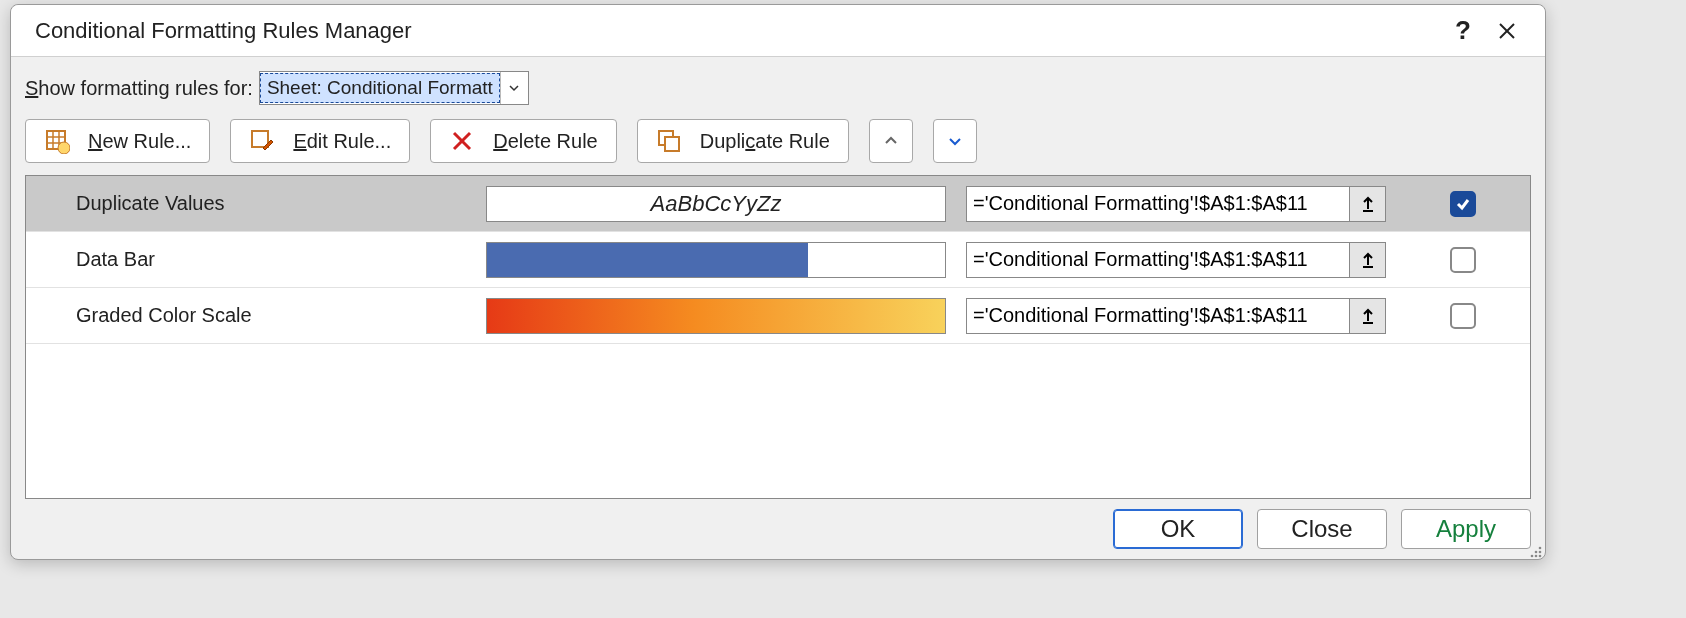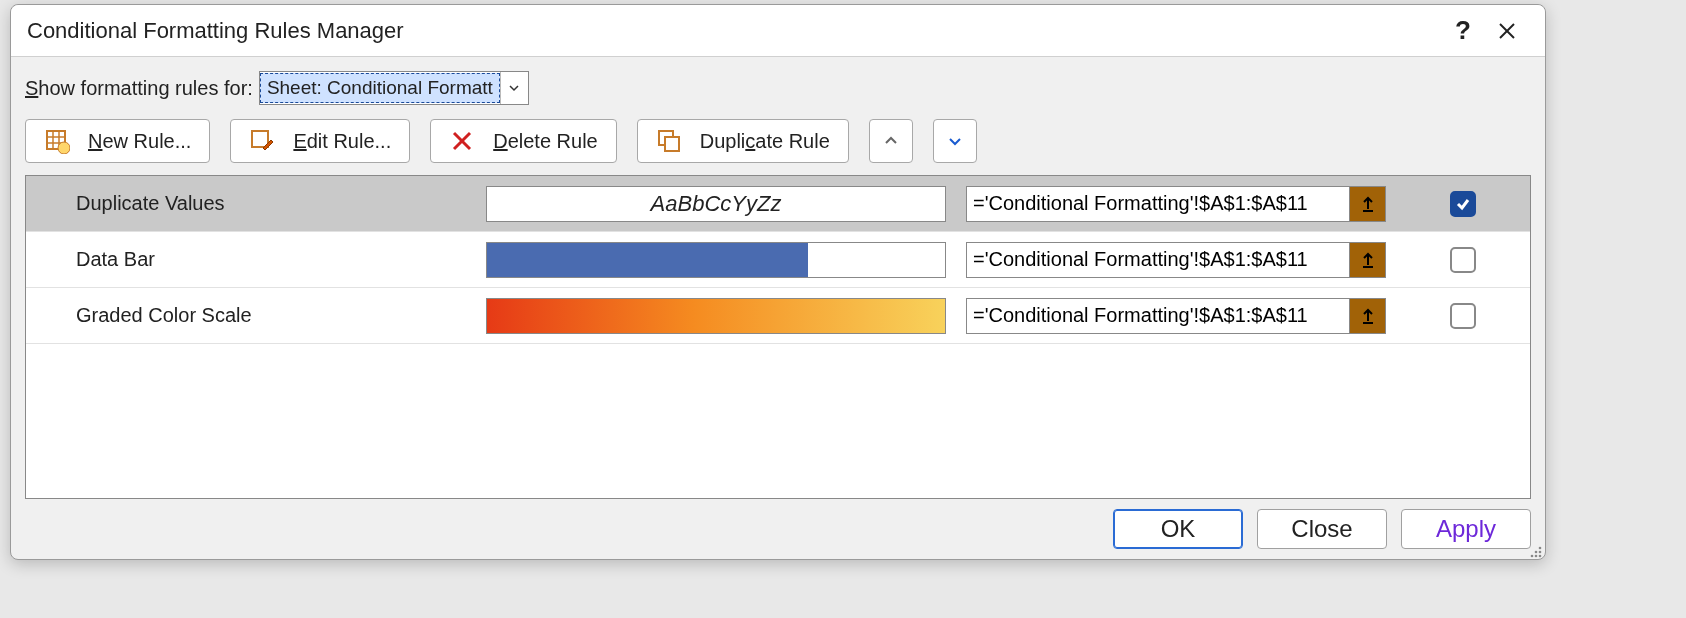--- a/index.html
+++ b/index.html
@@ -25,21 +25,21 @@
   .titlebar {
     height: 52px;
     background: #ffffff;
     display: flex;
     align-items: center;
     padding: 0 16px;
     border-top-left-radius: 8px;
     border-top-right-radius: 8px;
     border-bottom: 1px solid #d0d0d0;
   }
-  .title-text { flex: 1; font-size: 22px; }
+  .title-text { flex: 1; font-size: 22px; margin-left: 8px; }
   .titlebar .ticon {
     width: 44px; height: 44px;
     display:flex; align-items:center; justify-content:center;
     font-size: 22px; color:#222;
   }
   .titlebar .ticon svg { width: 20px; height: 20px; }
 
   .upper-area {
     padding: 14px 14px 12px 14px;
   }
@@ -141,21 +141,21 @@
   .format-preview.gradient {
     background: linear-gradient(90deg, #e63a16 0%, #f58b20 45%, #f8d25b 100%);
   }
 
   .applies-cell { width: 440px; padding: 0 10px; display:flex; }
   .applies-input-wrap {
     display:flex;
     height:36px;
     width: 430px;
     border:1px solid #888;
-    background:#a16207;
+    background:#e5e5e5;
   }
   .applies-input {
     flex:1;
     border:none; outline:none;
     font-size:20px;
     padding: 0 6px;
     font-family: inherit;
   }
   .range-picker {
     width: 36px;
@@ -188,21 +188,21 @@
   }
   .footer .btn {
     width: 130px; height:40px;
     background:#fff;
     border:1px solid #a0a0a0;
     border-radius:4px;
     display:flex; align-items:center; justify-content:center;
     font-size:24px;
   }
   .footer .btn.default { border-color:#2a6bd4; box-shadow: 0 0 0 1px #2a6bd4 inset; }
-  .footer .btn.disabled { color:#6d28d9; }
+  .footer .btn.disabled { color:#15803d; }
 
   .resize-grip {
     position:absolute; right:2px; bottom:2px;
     width:16px; height:16px;
   }
   .resize-grip svg { width:16px; height:16px; }
 </style>
 </head>
 <body>
 

